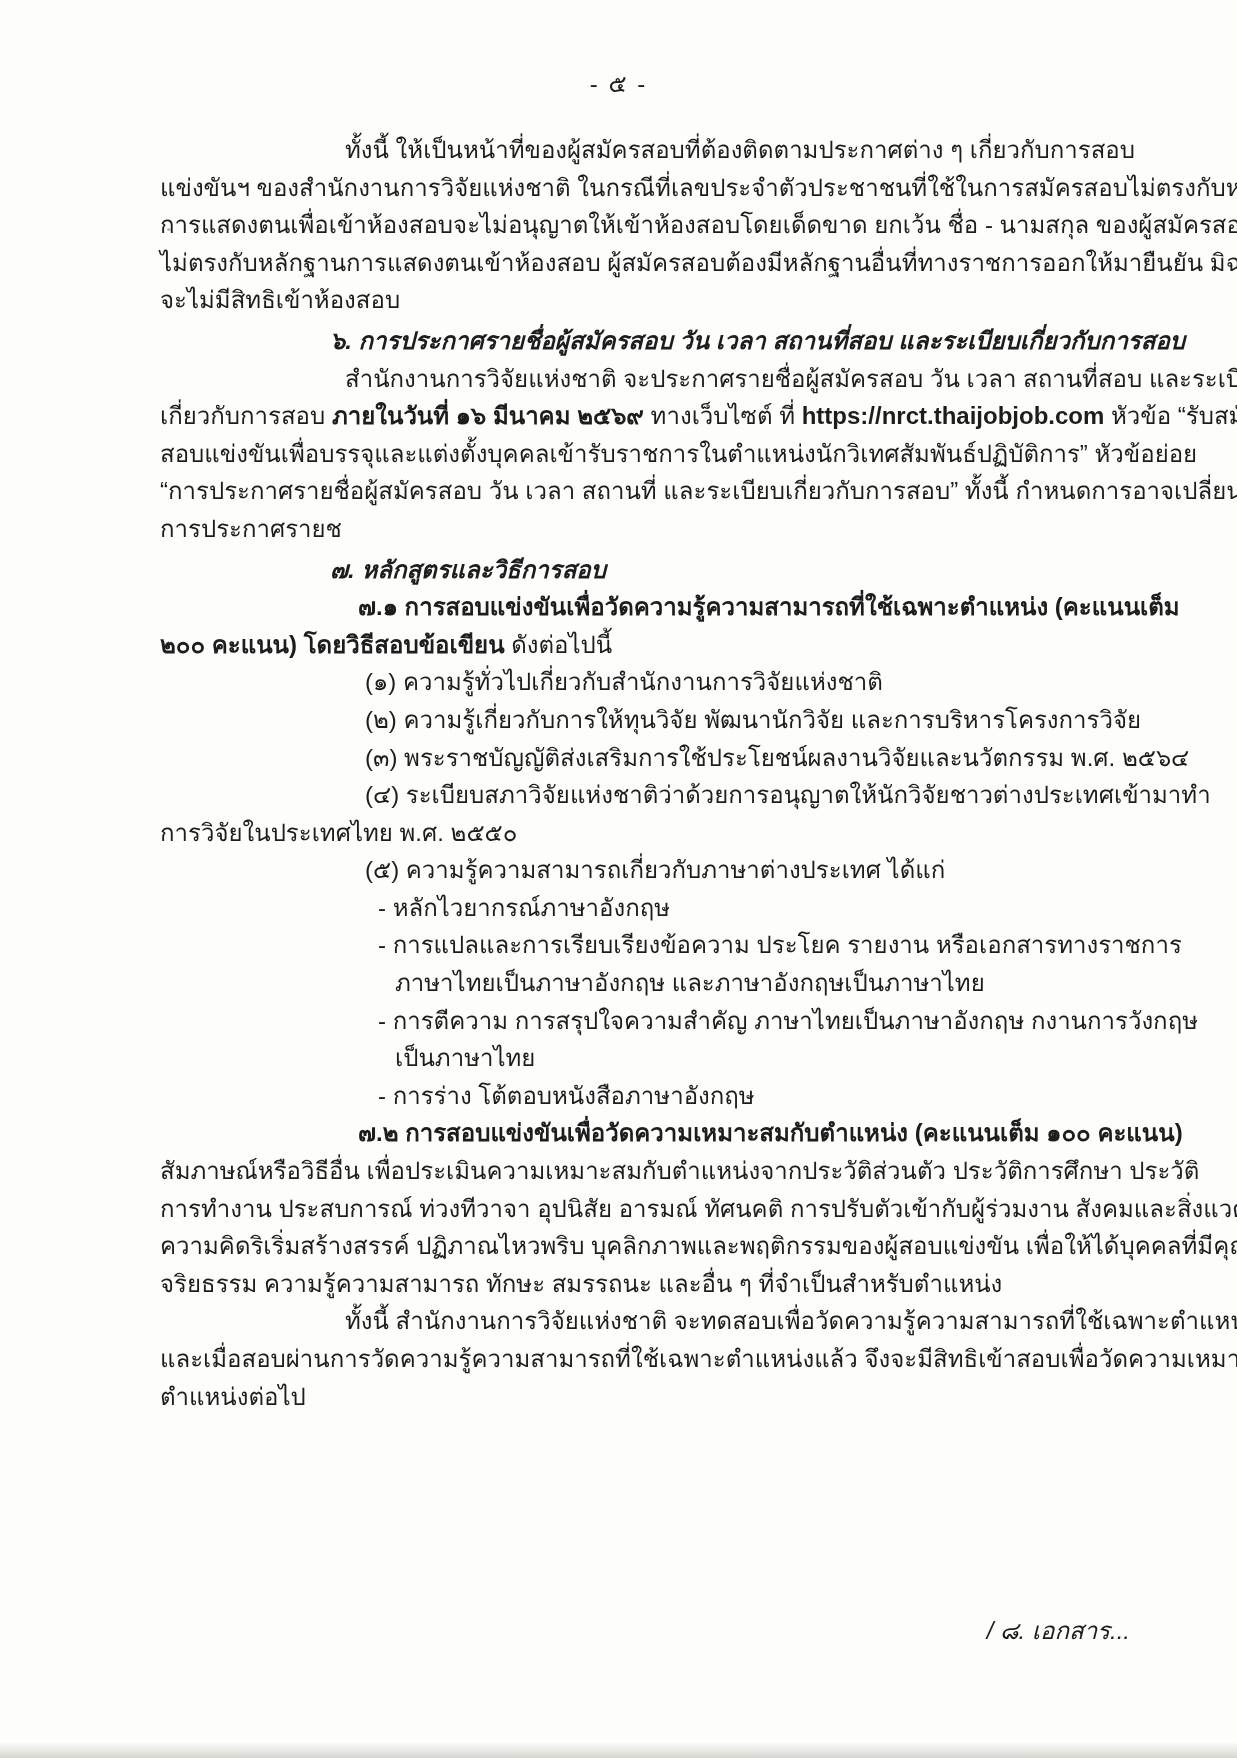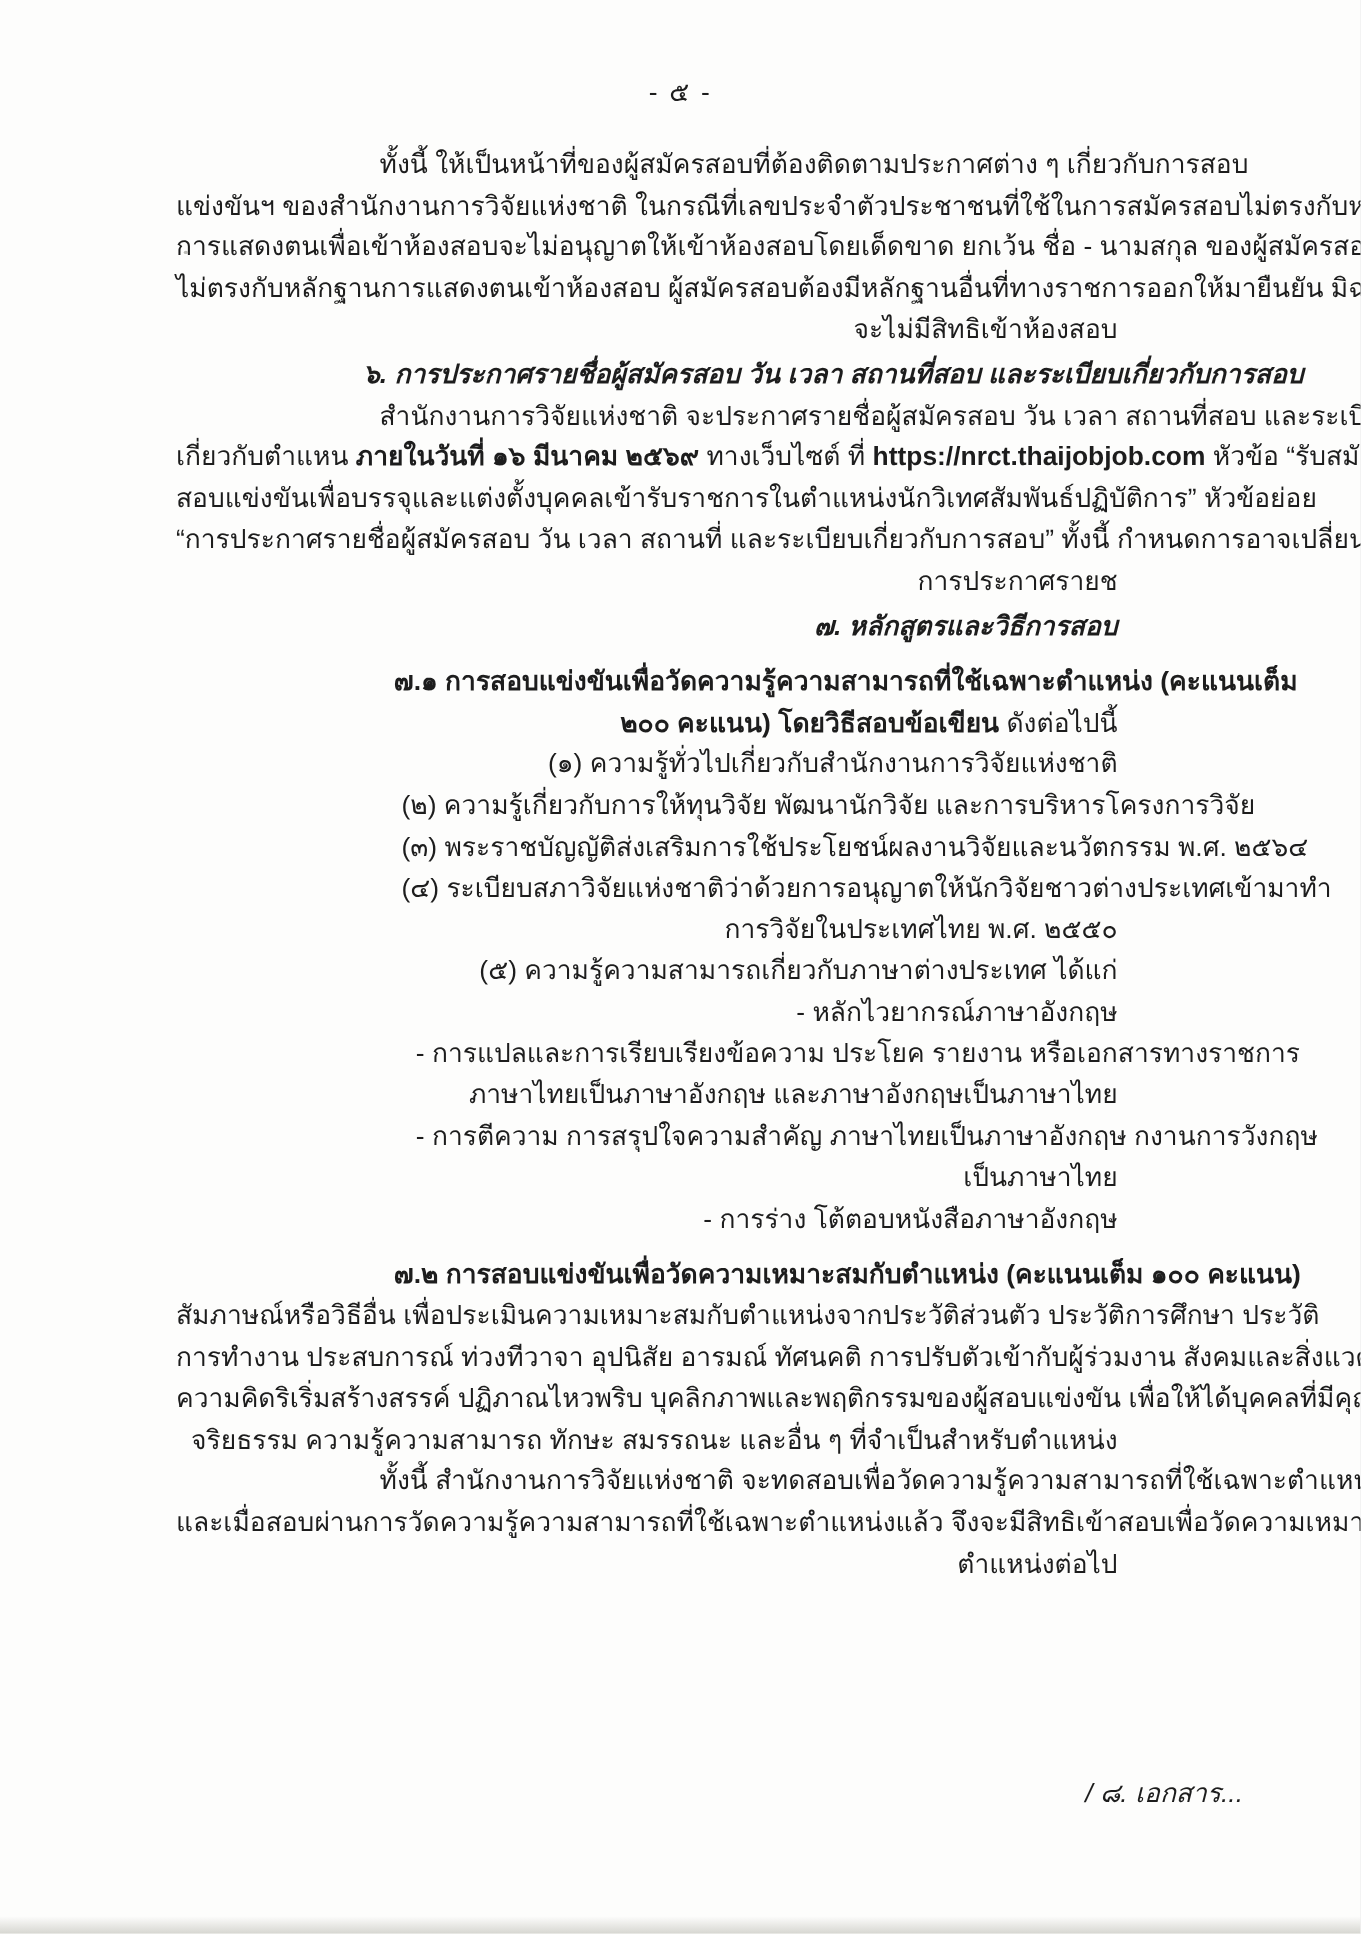--- a/index.html
+++ b/index.html
@@ -43,23 +43,23 @@
   
   .ind-z  { padding-left: 0; }
   .ind-p  { padding-left: 185px; }  
   .ind-h  { padding-left: 170px; }  
   .ind-s  { padding-left: 198px; }  
   .ind-li { padding-left: 205px; }  
   .ind-da { padding-left: 218px; }  
   .ind-dc { padding-left: 235px; }  
   .ind-pd { padding-left: 238px; }  
   
-  .blk { margin: 0; text-align: right; }
+  .blk { margin: 0; }
   .blk-heading    { margin-top: 3px; font-style: italic; }
-  .blk-subheading { margin-top: 13px; }
+  .blk-subheading { margin-top: 0; }
   .blk-paragraph  { margin-top: 0; }
   .blk-list       { margin-top: 0; }
   .continuation-note {
     position: absolute;
     top: 1612px;
     right: 107px;
     height: 37.6px;
     line-height: 37.6px;
     font-style: italic;
   }
@@ -93,21 +93,21 @@
         <div class="line ind-z"><span>แข่งขันฯ ของสำนักงานการวิจัยแห่งชาติ ในกรณีที่เลขประจำตัวประชาชนที่ใช้ในการสมัครสอบไม่ตรงกับหลักฐาน</span></div>
         <div class="line ind-z"><span>การแสดงตนเพื่อเข้าห้องสอบจะไม่อนุญาตให้เข้าห้องสอบโดยเด็ดขาด ยกเว้น ชื่อ - นามสกุล ของผู้สมัครสอบ</span></div>
         <div class="line ind-z"><span>ไม่ตรงกับหลักฐานการแสดงตนเข้าห้องสอบ ผู้สมัครสอบต้องมีหลักฐานอื่นที่ทางราชการออกให้มายืนยัน มิฉะนั้น</span></div>
         <div class="line ind-z"><span>จะไม่มีสิทธิเข้าห้องสอบ</span></div>
       </div>
       <div class="blk blk-heading">
         <div class="line ind-h"><span class="b">๖. การประกาศรายชื่อผู้สมัครสอบ วัน เวลา สถานที่สอบ และระเบียบเกี่ยวกับการสอบ</span></div>
       </div>
       <div class="blk blk-paragraph">
         <div class="line ind-p"><span>สำนักงานการวิจัยแห่งชาติ จะประกาศรายชื่อผู้สมัครสอบ วัน เวลา สถานที่สอบ และระเบียบ</span></div>
-        <div class="line ind-z"><span>เกี่ยวกับตำแหน </span><span class="b">ภายในวันที่ ๑๖ มีนาคม ๒๕๖๙</span><span> ทางเว็บไซต์ ที่ </span><span class="b u">https://nrct.thaijobjob.com</span><span> หัวข้อ “รับสมัคร</span></div>
+        <div class="line ind-z"><span>เกี่ยวกับการสอบ </span><span class="b">ภายในวันที่ ๑๖ มีนาคม ๒๕๖๙</span><span> ทางเว็บไซต์ ที่ </span><span class="b u">https://nrct.thaijobjob.com</span><span> หัวข้อ “รับสมัคร</span></div>
         <div class="line ind-z"><span>สอบแข่งขันเพื่อบรรจุและแต่งตั้งบุคคลเข้ารับราชการในตำแหน่งนักวิเทศสัมพันธ์ปฏิบัติการ” หัวข้อย่อย</span></div>
         <div class="line ind-z"><span>“การประกาศรายชื่อผู้สมัครสอบ วัน เวลา สถานที่ และระเบียบเกี่ยวกับการสอบ” ทั้งนี้ กำหนดการอาจเปลี่ยนแปลงได้</span></div>
         <div class="line ind-z"><span>การประกาศรายช</span></div>
       </div>
       <div class="blk blk-heading">
         <div class="line ind-h"><span class="b">๗. หลักสูตรและวิธีการสอบ</span></div>
       </div>
       <div class="blk blk-subheading">
         <div class="line ind-s"><span class="b">๗.๑ การสอบแข่งขันเพื่อวัดความรู้ความสามารถที่ใช้เฉพาะตำแหน่ง (คะแนนเต็ม</span></div>
         <div class="line ind-z"><span class="b">๒๐๐ คะแนน) โดยวิธีสอบข้อเขียน</span><span>  ดังต่อไปนี้</span></div>

